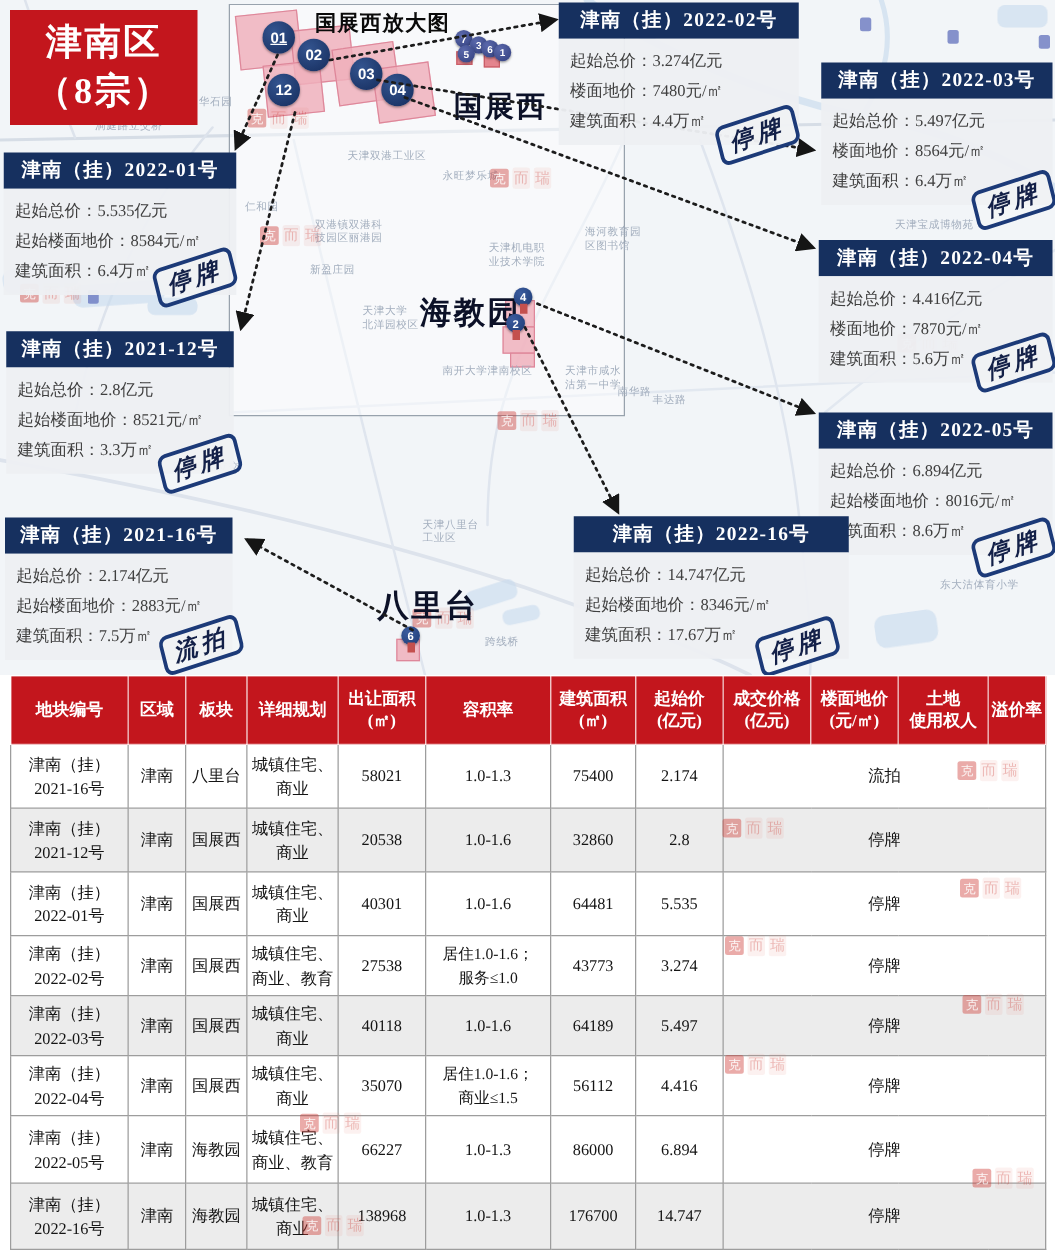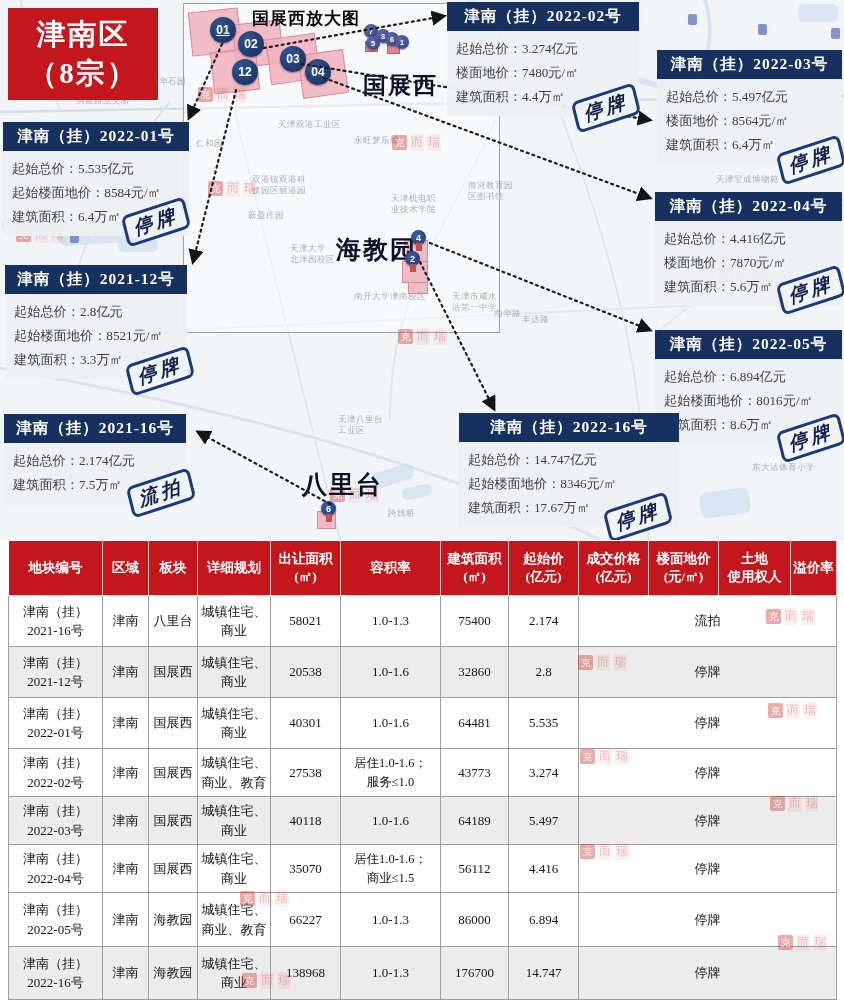--- a/index.html
+++ b/index.html
@@ -104,21 +104,21 @@
     <div class="parcel" style="left:408px;top:282px;width:18px;height:10px"></div>
     <div class="parcel" style="left:317px;top:511px;width:17px;height:16px"></div>
     <div class="parcel red" style="left:365px;top:41px;width:11px;height:9px"></div>
     <div class="parcel red" style="left:387px;top:43px;width:11px;height:9px"></div>
 
     <div id="labels-layer">
         <div class="map-label" style="left: 76px; top: 95px;">洞庭路立交桥</div>
         <div class="map-label" style="left: 150px; top: 76px;">中华石园</div>
         <div class="map-label" style="left: 278px; top: 119px;">天津双港工业区</div>
         <div class="map-label" style="left: 354px; top: 135px;">永旺梦乐城</div>
-        <div class="map-label" style="left: 196px; top: 138px;">仁和园</div>
+        <div class="map-label" style="left: 196px; top: 160px;">仁和园</div>
         <div class="map-label" style="left: 252px; top: 174px;">双港镇双港科
 技园区丽港园</div>
         <div class="map-label" style="left: 248px; top: 210px;">新盈庄园</div>
         <div class="map-label" style="left: 391px; top: 193px;">天津机电职
 业技术学院</div>
         <div class="map-label" style="left: 468px; top: 180px;">海河教育园
 区图书馆</div>
         <div class="map-label" style="left: 290px; top: 243px;">天津大学
 北洋园校区</div>
         <div class="map-label" style="left: 354px; top: 291px;">南开大学津南校区</div>
@@ -132,21 +132,21 @@
         <div class="map-label" style="left: 388px; top: 508px;">跨线桥</div>
         <div class="map-label" style="left: 716px; top: 174px;">天津宝成博物苑</div>
         <div class="map-label" style="left: 752px; top: 462px;">东大沽体育小学</div>
         <div class="area-label" style="left: 363px; top: 70px; font-size: 23px;">国展西</div>
         <div class="area-label" style="left: 336px; top: 233px; font-size: 25px;">海教园</div>
         <div class="area-label" style="left: 302px; top: 468px; font-size: 25px;">八里台</div>
       </div>
     <div id="markers-layer">
         <div class="mk" style="left: 210px; top: 17px; text-decoration: underline;">01</div>
         <div class="mk" style="left: 238px; top: 31px;">02</div>
-        <div class="mk" style="left: 232px; top: 59px;">12</div>
+        <div class="mk" style="left: 214px; top: 59px;">12</div>
         <div class="mk" style="left: 280px; top: 46px;">03</div>
         <div class="mk" style="left: 305px; top: 59px;">04</div>
         <div class="mk pin-s" style="left: 364px; top: 24px;">7</div>
         <div class="mk pin-s" style="left: 376px; top: 29px;">3</div>
         <div class="mk pin-s" style="left: 366px; top: 36px;">5</div>
         <div class="mk pin-s" style="left: 385px; top: 32px;">6</div>
         <div class="mk pin-s" style="left: 395px; top: 35px;">1</div>
         <div class="mk pin-f" style="left: 411px; top: 230px;">4</div>
         <div class="mk pin-f" style="left: 405px; top: 251px;">2</div>
         <div class="mk pin-f" style="left: 321px; top: 501px;">6</div>
@@ -192,20 +192,21 @@
         <div>起始楼面地价：8521元/㎡</div>
         <div>建筑面积：3.3万㎡</div>
       </div>
       <span class="stamp" style="right:-6px;bottom:-8px">停牌</span>
     </div>
 
     <div class="callout" style="left:4px;top:414px;width:182px">
       <div class="callout-hd">津南（挂）2021-16号</div>
       <div class="callout-bd">
         <div>起始总价：2.174亿元</div>
+        <div>起始楼面地价：2883元/㎡</div>
         <div>建筑面积：7.5万㎡</div>
       </div>
       <span class="stamp" style="right:-8px;bottom:-4px">流拍</span>
     </div>
 
     <div class="callout" style="left:447px;top:2px;width:192px">
       <div class="callout-hd">津南（挂）2022-02号</div>
       <div class="callout-bd">
         <div>起始总价：3.274亿元</div>
         <div>楼面地价：7480元/㎡</div>

